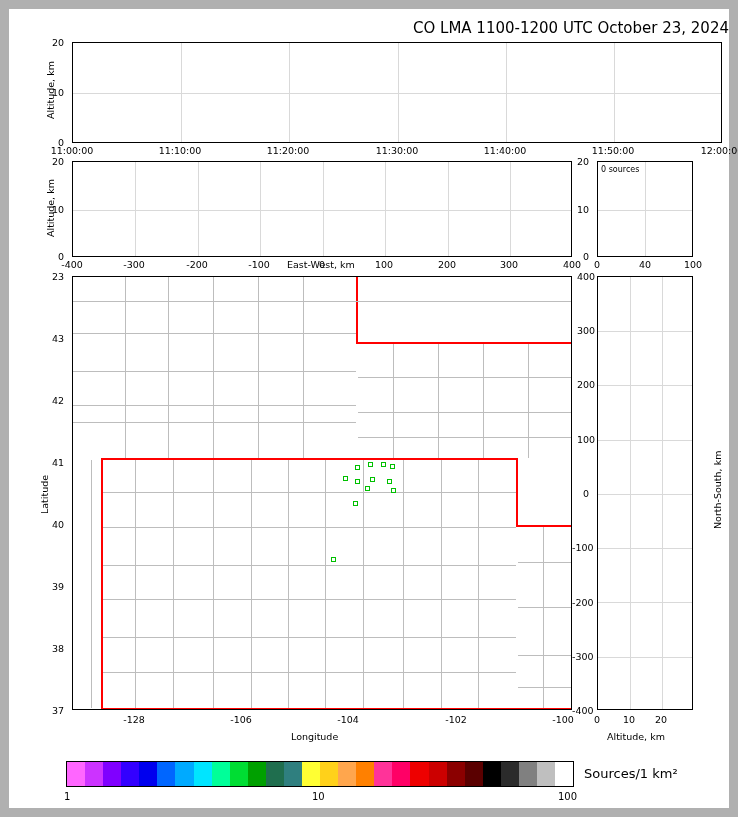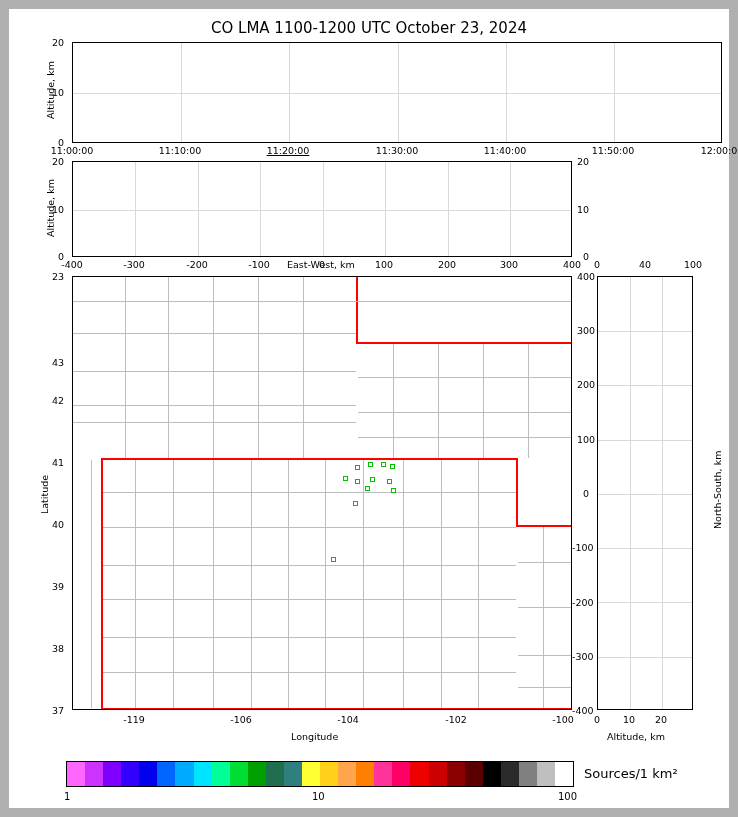--- a/index.html
+++ b/index.html
@@ -7,21 +7,21 @@
     width:738px;height:817px;
     background:#b0b0b0;
     font-family:"DejaVu Sans", sans-serif;
     overflow:hidden;
   }
   #page{
     position:absolute;left:9px;top:9px;width:720px;height:799px;
     background:#ffffff;
   }
   .title{
-    position:absolute;left:0;top:10px;width:720px;text-align:center;
+    position:absolute;left:0;top:10px;width:720px;text-align:right;
     font-size:15px;color:#000;
   }
   
   .axes{
     position:absolute;box-sizing:border-box;
     border:1px solid #000;background:#ffffff;
     overflow:hidden;
   }
   .grid-v,.grid-h{position:absolute;background:#d9d9d9;}
   .grid-v{width:1px;top:0;bottom:0;}
@@ -56,21 +56,21 @@
     <div class="grid-h" style="top:50px;"></div>
   </div>
 
   <div class="lbl" style="left:43px;top:28px;">20</div>
   <div class="lbl" style="left:43px;top:78px;">10</div>
   <div class="lbl" style="left:49px;top:128px;">0</div>
   <div class="axlabel vert" style="left:36px;top:110px;">Altitude, km</div>
 
   <div class="lblc" style="left:34px;top:136px;width:58px;">11:00:00</div>
   <div class="lblc" style="left:142px;top:136px;width:58px;">11:10:00</div>
-  <div class="lblc" style="left:250px;top:136px;width:58px;text-decoration:underline;">11:20:00</div>
+  <div class="lblc" style="left:250px;top:136px;width:58px;">11:20:00</div>
   <div class="lblc" style="left:359px;top:136px;width:58px;">11:30:00</div>
   <div class="lblc" style="left:467px;top:136px;width:58px;">11:40:00</div>
   <div class="lblc" style="left:575px;top:136px;width:58px;">11:50:00</div>
   <div class="lblc" style="left:684px;top:136px;width:58px;">12:00:00</div>
 
   <div class="axes" id="p2" style="left:63px;top:152px;width:500px;height:96px;">
     <div class="grid-v" style="left:62px;"></div>
     <div class="grid-v" style="left:125px;"></div>
     <div class="grid-v" style="left:187px;"></div>
     <div class="grid-v" style="left:250px;"></div>
@@ -87,20 +87,25 @@
   <div class="lblc" style="left:100px;top:250px;width:50px;">-300</div>
   <div class="lblc" style="left:163px;top:250px;width:50px;">-200</div>
   <div class="lblc" style="left:225px;top:250px;width:50px;">-100</div>
   <div class="lblc" style="left:288px;top:250px;width:50px;">0</div>
   <div class="lblc" style="left:350px;top:250px;width:50px;">100</div>
   <div class="lblc" style="left:413px;top:250px;width:50px;">200</div>
   <div class="lblc" style="left:475px;top:250px;width:50px;">300</div>
   <div class="lblc" style="left:538px;top:250px;width:50px;">400</div>
   <div class="axlabel" style="left:278px;top:250px;">East-West, km</div>
 
+  <div class="axes" id="p3" style="left:588px;top:152px;width:96px;height:96px;">
+    <div class="grid-v" style="left:47px;"></div>
+    <div class="grid-h" style="top:48px;"></div>
+    <div class="lbl small" style="left:3px;top:3px;">0 sources</div>
+  </div>
   <div class="lbl" style="left:568px;top:147px;">20</div>
   <div class="lbl" style="left:568px;top:195px;">10</div>
   <div class="lbl" style="left:574px;top:242px;">0</div>
   <div class="lblc" style="left:573px;top:250px;width:30px;">0</div>
   <div class="lblc" style="left:621px;top:250px;width:30px;">40</div>
   <div class="lblc" style="left:669px;top:250px;width:30px;">100</div>
 
   <div class="axes" id="p4" style="left:63px;top:267px;width:500px;height:434px;">
 
     <div class="map-line red" style="left:28px;top:181px;width:415px;height:2px;"></div>
@@ -162,30 +167,30 @@
     <div class="src" style="left:282px;top:202px;"></div>
     <div class="src" style="left:297px;top:200px;"></div>
     <div class="src" style="left:314px;top:202px;"></div>
     <div class="src" style="left:292px;top:209px;"></div>
     <div class="src" style="left:318px;top:211px;"></div>
     <div class="src" style="left:280px;top:224px;"></div>
     <div class="src" style="left:258px;top:280px;"></div>
   </div>
 
   <div class="lbl" style="left:43px;top:262px;">23</div>
-  <div class="lbl" style="left:43px;top:324px;margin-top:24px;">43</div>
+  <div class="lbl" style="left:43px;top:324px;">43</div>
   <div class="lbl" style="left:43px;top:386px;">42</div>
   <div class="lbl" style="left:43px;top:448px;">41</div>
   <div class="lbl" style="left:43px;top:510px;">40</div>
   <div class="lbl" style="left:43px;top:572px;">39</div>
   <div class="lbl" style="left:43px;top:634px;">38</div>
   <div class="lbl" style="left:43px;top:696px;">37</div>
   <div class="axlabel vert" style="left:30px;top:505px;">Latitude</div>
 
-  <div class="lblc" style="left:100px;top:705px;width:50px;">-119</div>
+  <div class="lblc" style="left:100px;top:705px;width:50px;">-128</div>
   <div class="lblc" style="left:207px;top:705px;width:50px;">-106</div>
   <div class="lblc" style="left:314px;top:705px;width:50px;">-104</div>
   <div class="lblc" style="left:422px;top:705px;width:50px;">-102</div>
   <div class="lblc" style="left:529px;top:705px;width:50px;">-100</div>
   <div class="axlabel" style="left:282px;top:722px;">Longitude</div>
 
   <div class="axes" id="p5" style="left:588px;top:267px;width:96px;height:434px;">
     <div class="grid-v" style="left:32px;"></div>
     <div class="grid-v" style="left:64px;"></div>
     <div class="grid-h" style="top:54px;"></div>

